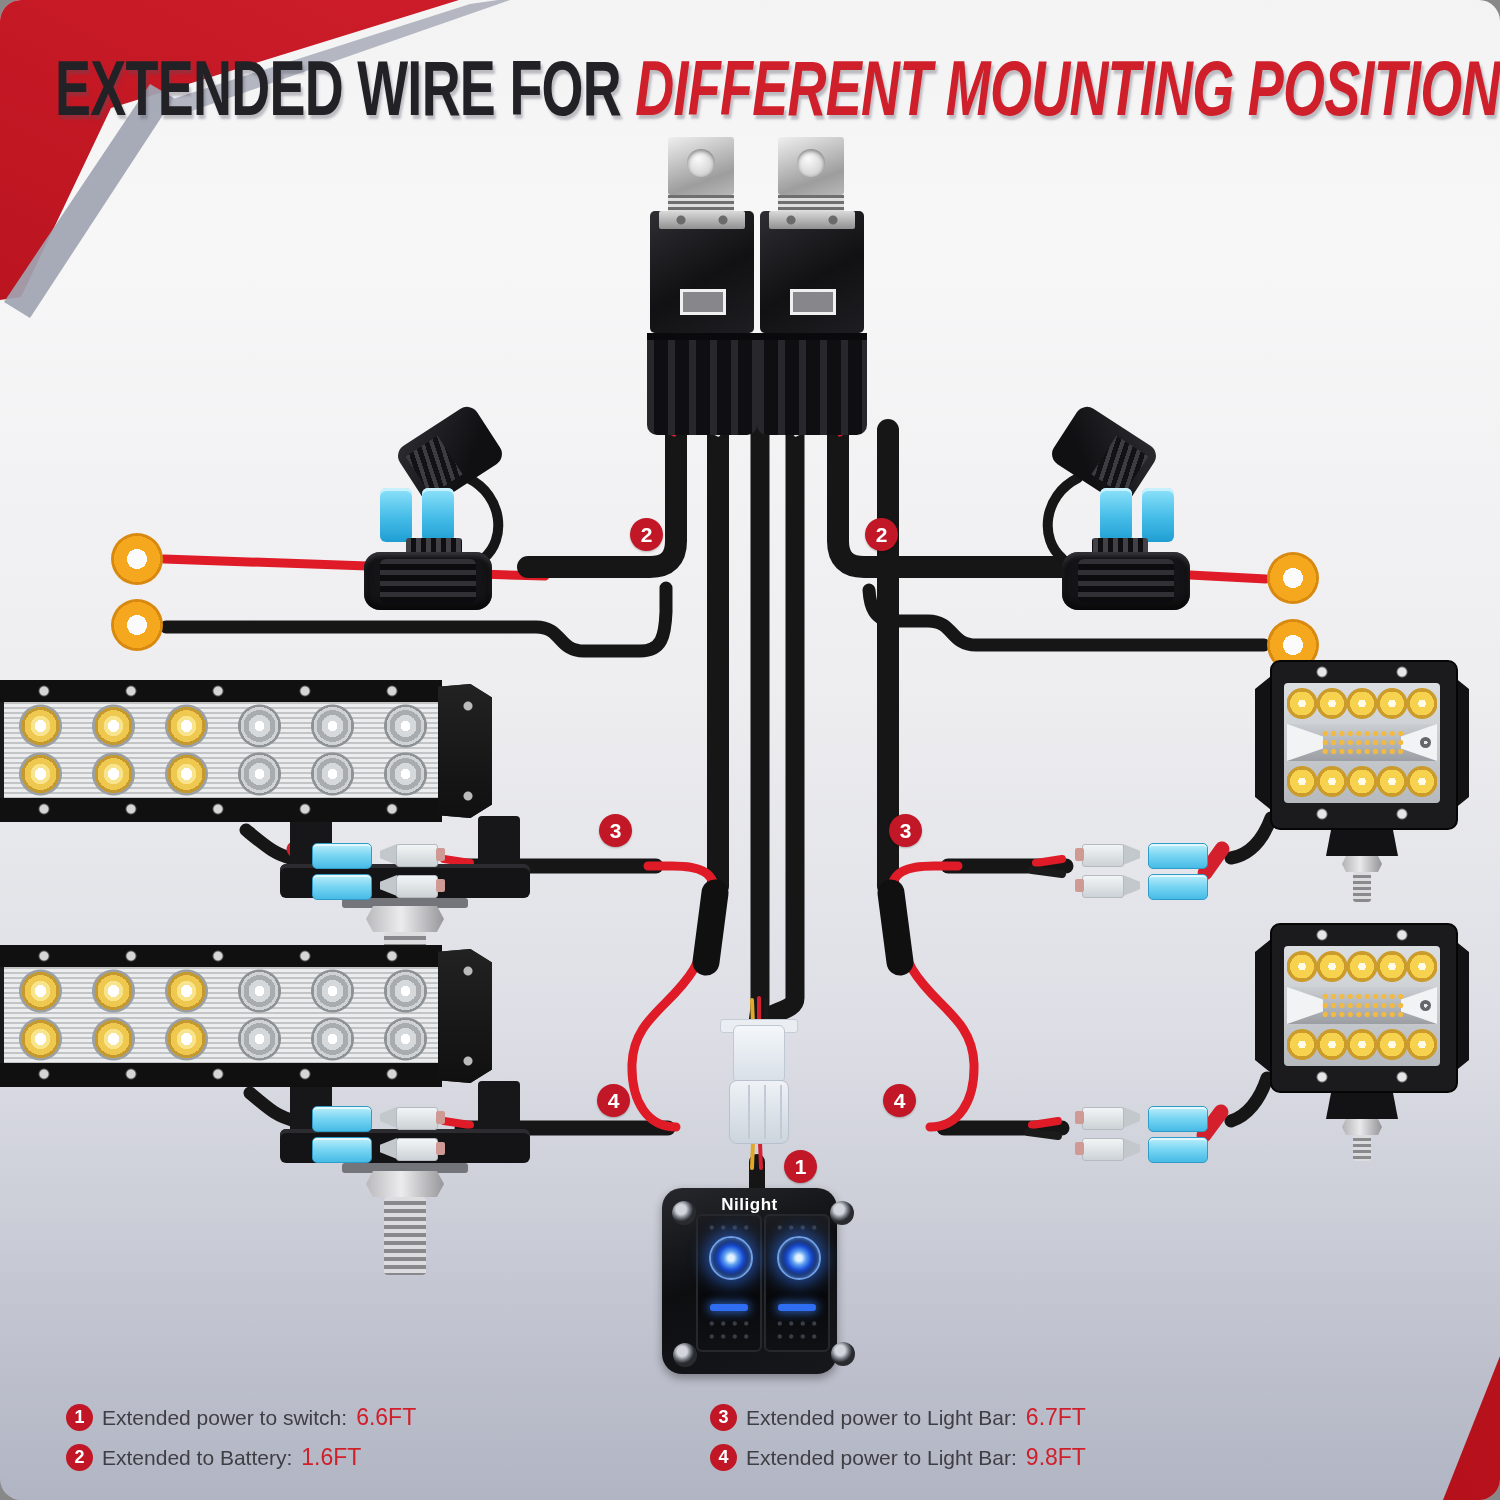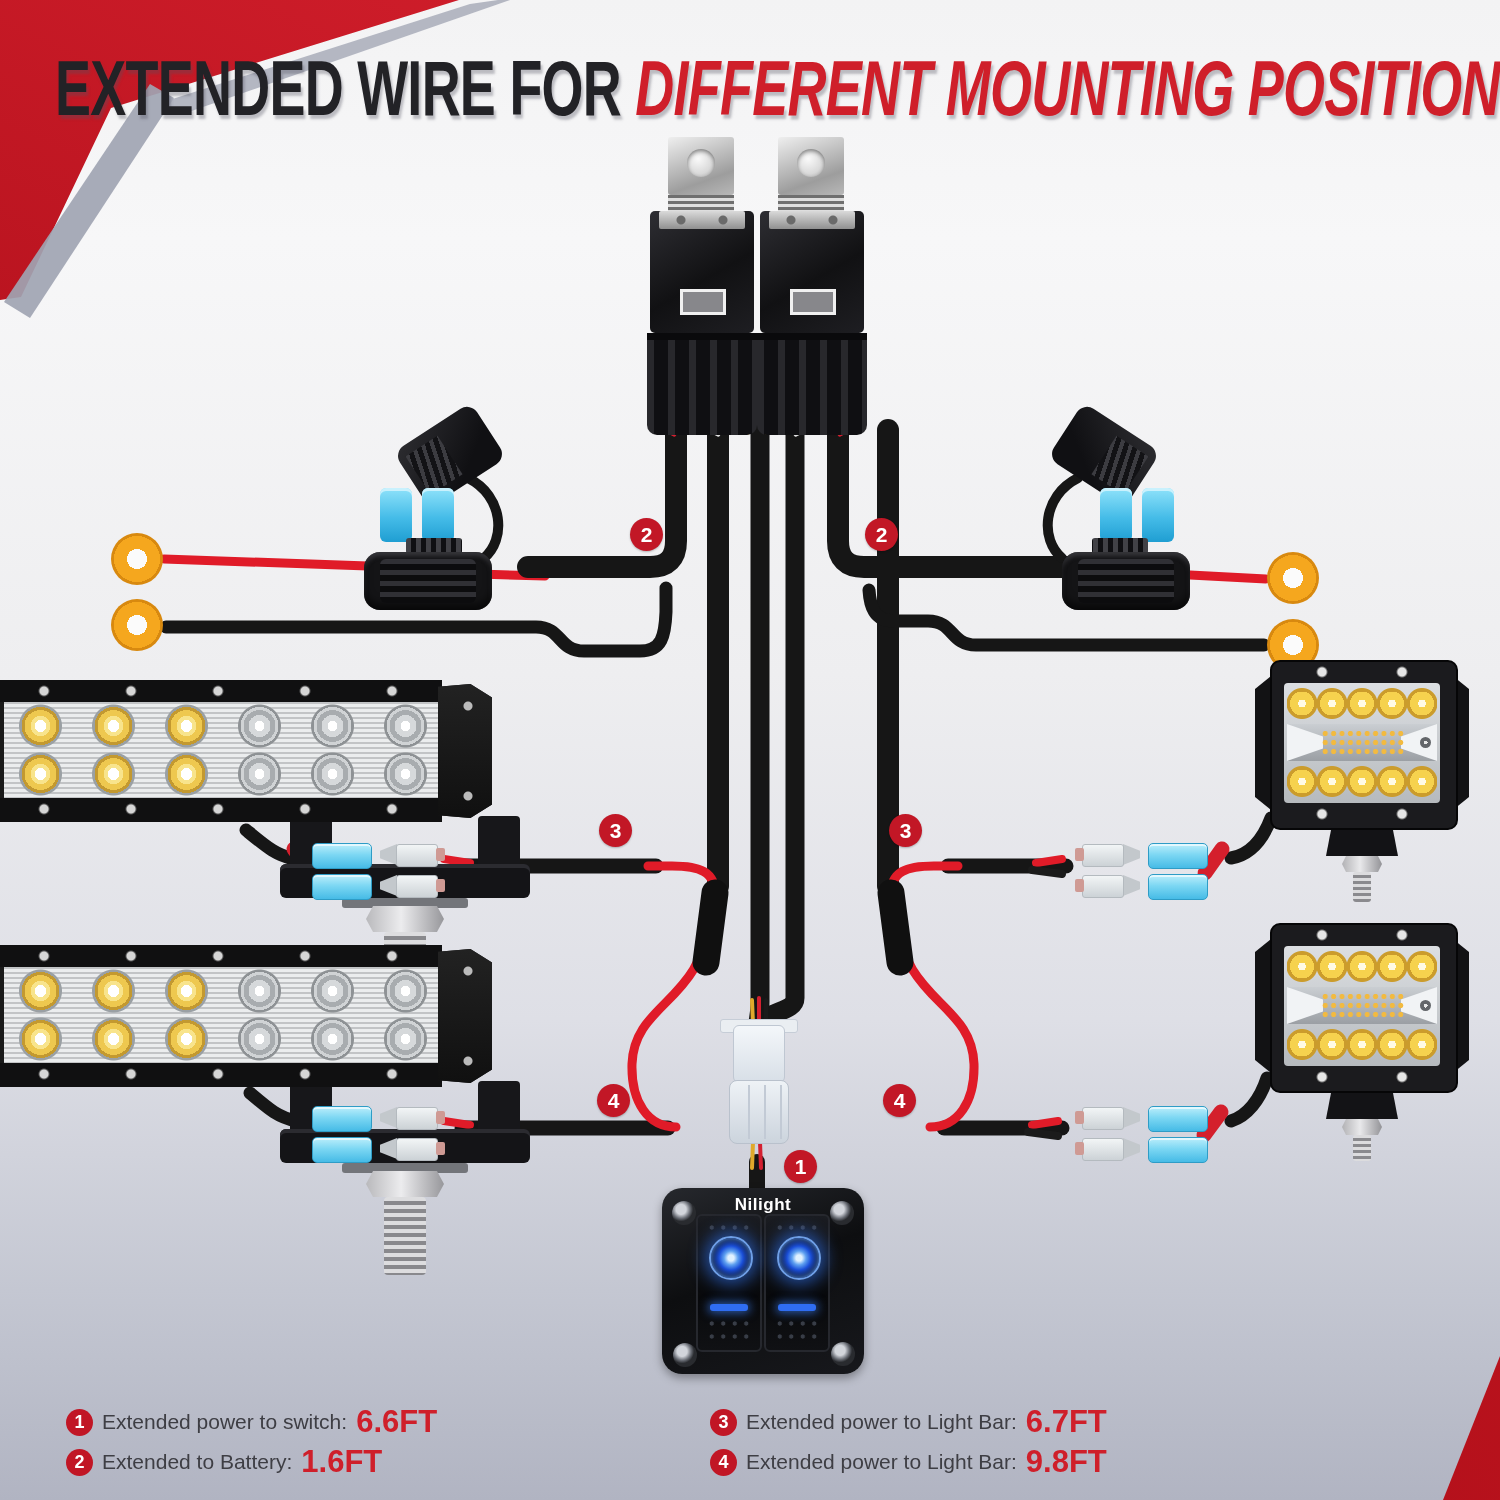--- a/index.html
+++ b/index.html
@@ -1,19 +1,20 @@
 <!DOCTYPE html>
 <html><head>
 <meta charset="utf-8">
 <style>
   html,body{margin:0;padding:0;background:#888;}
   #stage{
     position:relative;width:1500px;height:1500px;overflow:hidden;
     font-family:"Liberation Sans",sans-serif;
     background:linear-gradient(180deg,#f3f3f4 0%,#f7f7f8 16%,#eeeef0 45%,#dedfe6 68%,#c4c7d2 86%,#b1b4c2 100%);
+    border-radius:21px;
   }
   .abs{position:absolute;}
   .full{position:absolute;inset:0;}
 
   
   .deco-tl-red{clip-path:polygon(0 0,459px 0,111px 108px,21px 297px,0 300px);
     background:linear-gradient(205deg,#da2230 6%,#b3111c 55%,#8e0a13 100%);}
   .deco-tl-gray{clip-path:polygon(150px 84px,174px 98px,30px 318px,4px 302px);background:#a0a4b2;opacity:.92;}
   .deco-tl-gray2{clip-path:polygon(160px 103px,470px 4px,498px 0,510px 0,180px 115px);background:#a8acb9;opacity:.85;}
   .deco-br-red{clip-path:polygon(1500px 1356px,1500px 1500px,1443px 1500px);
@@ -161,21 +162,21 @@
   .pmount{width:72px;z-index:15;}
   .pm-base{position:absolute;left:0;top:0;width:72px;height:30px;background:#131316;
     clip-path:polygon(8% 0,92% 0,100% 100%,0 100%);}
   .pm-nut{position:absolute;left:16px;top:30px;width:40px;height:16px;
     background:linear-gradient(90deg,#b2b2b5,#e9e9eb 45%,#939397);
     clip-path:polygon(10% 0,90% 0,100% 50%,90% 100%,10% 100%,0 50%);}
   .pm-thread{position:absolute;left:27px;top:46px;width:18px;border-radius:3px;
     background:repeating-linear-gradient(180deg,#dcdcde 0 3px,#8a8a8e 3px 6px);}
 
   
-  .panel{width:202px;height:186px;border-radius:20px;z-index:20;
+  .panel{width:175px;height:186px;border-radius:20px;z-index:20;
     background:linear-gradient(160deg,#26282d 0%,#0d0e10 45%,#17181c 100%);
     box-shadow:0 4px 10px rgba(0,0,0,.35);}
   .pn-screw{position:absolute;width:24px;height:24px;border-radius:50%;
     background:radial-gradient(circle at 38% 35%,#d2d5db 0 5px,#6a6e76 9px,#292b2f 12px);}
   .pn-brand{position:absolute;left:0;right:0;top:7px;text-align:center;color:#fff;
     font-size:17px;font-weight:700;letter-spacing:.5px;}
   .rocker{position:absolute;top:26px;width:62px;height:134px;border-radius:6px;
     background:linear-gradient(180deg,#1b1d22 0%,#08090b 60%,#101114 100%);border:2px solid #26282e;}
   .rk-dots-top{position:absolute;left:8px;top:5px;width:46px;height:13px;
     background-image:radial-gradient(circle,#3a3f4a 0 1.8px,rgba(0,0,0,0) 2.5px);background-size:11.5px 13px;}
@@ -186,21 +187,21 @@
   .rk-bar{position:absolute;left:12px;top:88px;width:38px;height:7px;border-radius:3px;background:#2f6df2;
     box-shadow:0 0 10px 2px rgba(60,130,255,.65);}
   .rk-dots-bot{position:absolute;left:8px;top:101px;width:46px;height:26px;
     background-image:radial-gradient(circle,#383d47 0 1.8px,rgba(0,0,0,0) 2.5px);background-size:11.5px 13px;}
 
   
   .lg-row{display:flex;align-items:center;gap:9px;z-index:40;}
   .lg-badge{width:27px;height:27px;border-radius:50%;background:#c11625;color:#fff;flex:0 0 auto;
     font-size:18px;font-weight:700;display:flex;align-items:center;justify-content:center;}
   .lg-label{font-size:21px;color:#3e3e44;}
-  .lg-value{font-size:31px;font-weight:700;color:#cf1f2a;}
+  .lg-value{font-size:23px;font-weight:400;color:#cf1f2a;}
 
   svg.wires{position:absolute;inset:0;z-index:10;}
 </style>
 </head>
 <body>
 
 <div id="stage">
 
   <div class="full deco-tl-red"></div>
   <div class="full deco-tl-gray"></div>

